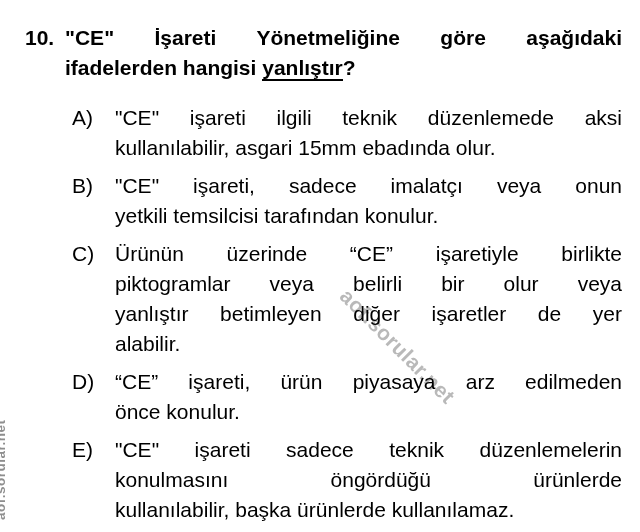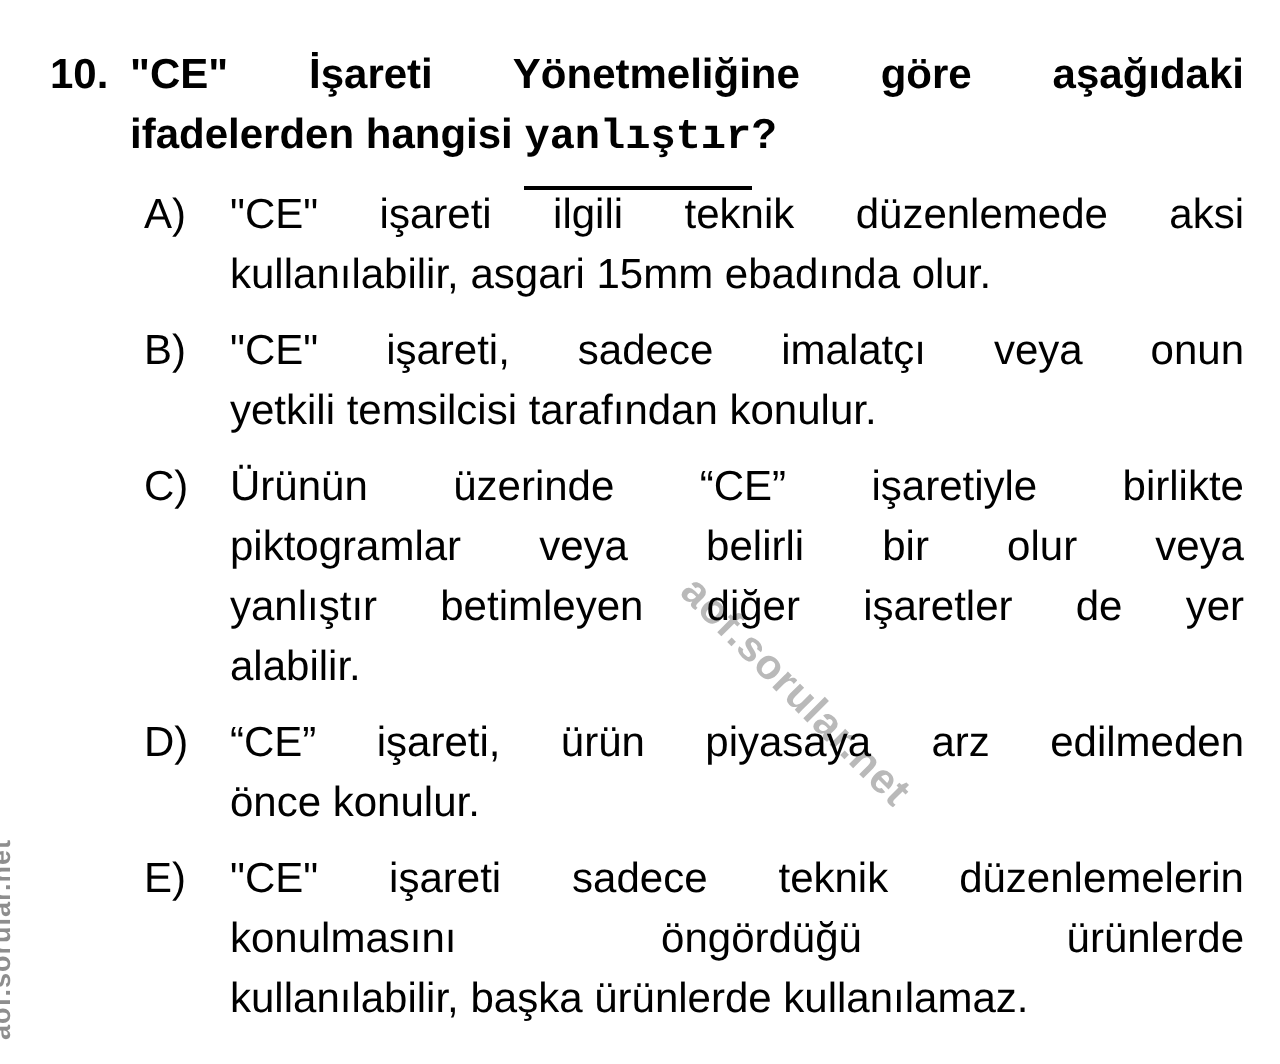--- a/index.html
+++ b/index.html
@@ -42,43 +42,42 @@
   }
 
   .content { position: relative; z-index: 1; }
 
   .question-row {
     display: flex;
     padding: 23px 18px 0 25px;
     font-size: 21px;
     font-weight: bold;
     line-height: 30px;
-    margin-bottom: 8px;
+    margin-bottom: 20px;
   }
   .qnum { flex: none; width: 40px; }
   .qtext { flex: 1; }
 
   .option {
     display: flex;
     padding: 0 18px 0 72px;
     font-size: 21px;
     line-height: 30px;
     margin-bottom: 8px;
   }
   .olabel { flex: none; width: 43px; }
   .otext { flex: 1; }
 
   
   .jline { text-align: justify; text-align-last: justify; }
   .lline { text-align: left; }
 
   .underline {
     border-bottom: 2.5px solid #000000;
-    padding-bottom: 12px;
-    font-family: Liberation Mono, monospace;
+    padding-bottom: 0px;
   }
 </style>
 </head>
 <body>
 
 <div class="sheet">
 
   <div class="wm-diag">aof.sorular.net</div>
   <div class="wm-vert">aof.sorular.net</div>
 

